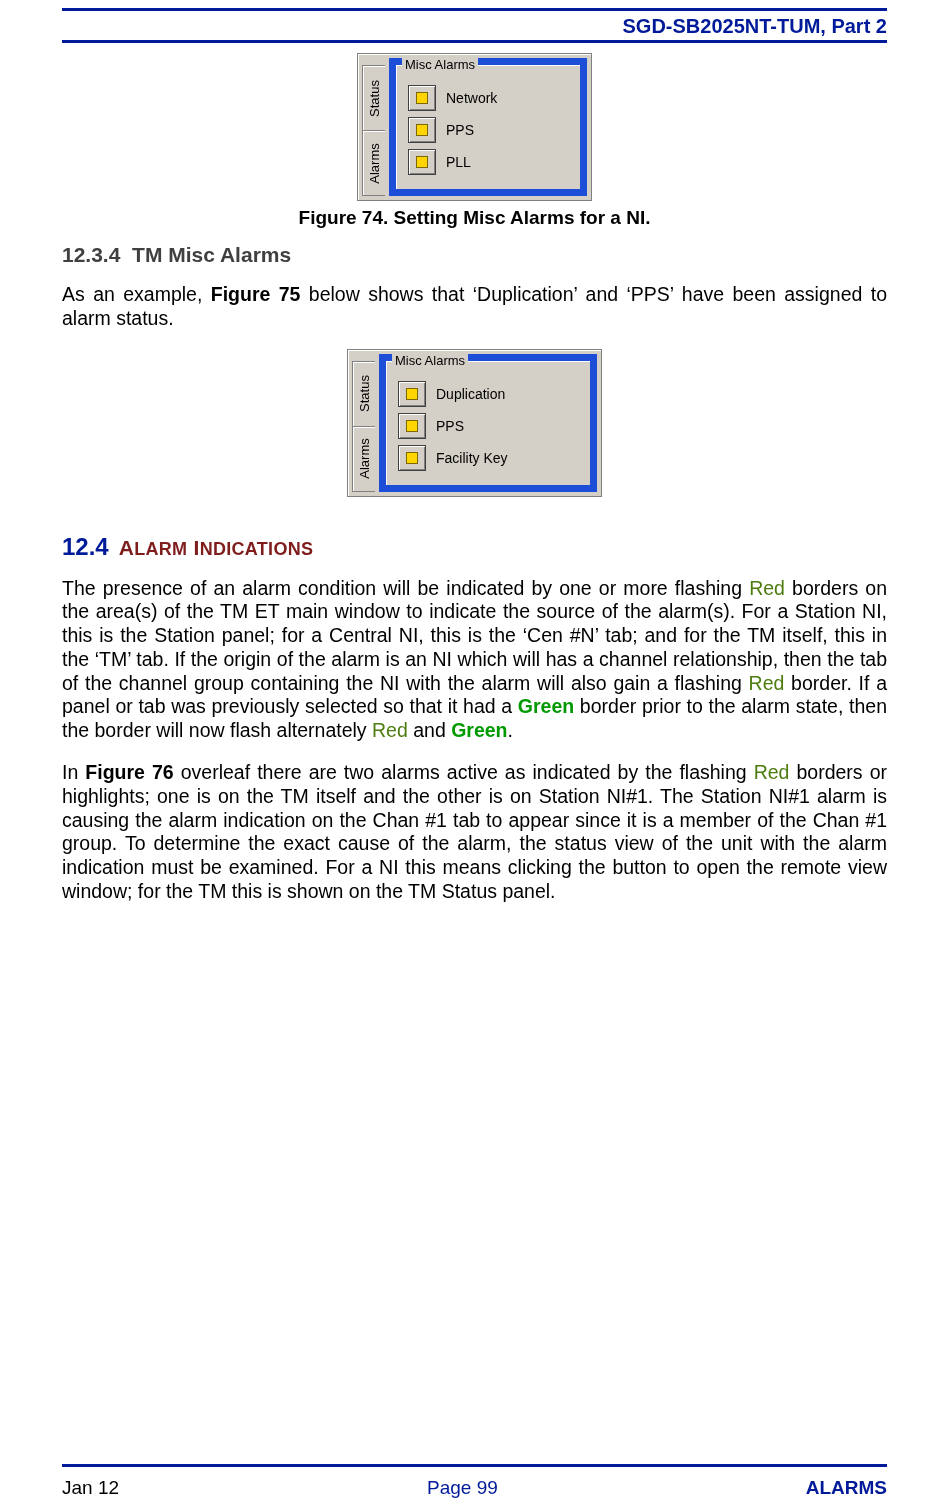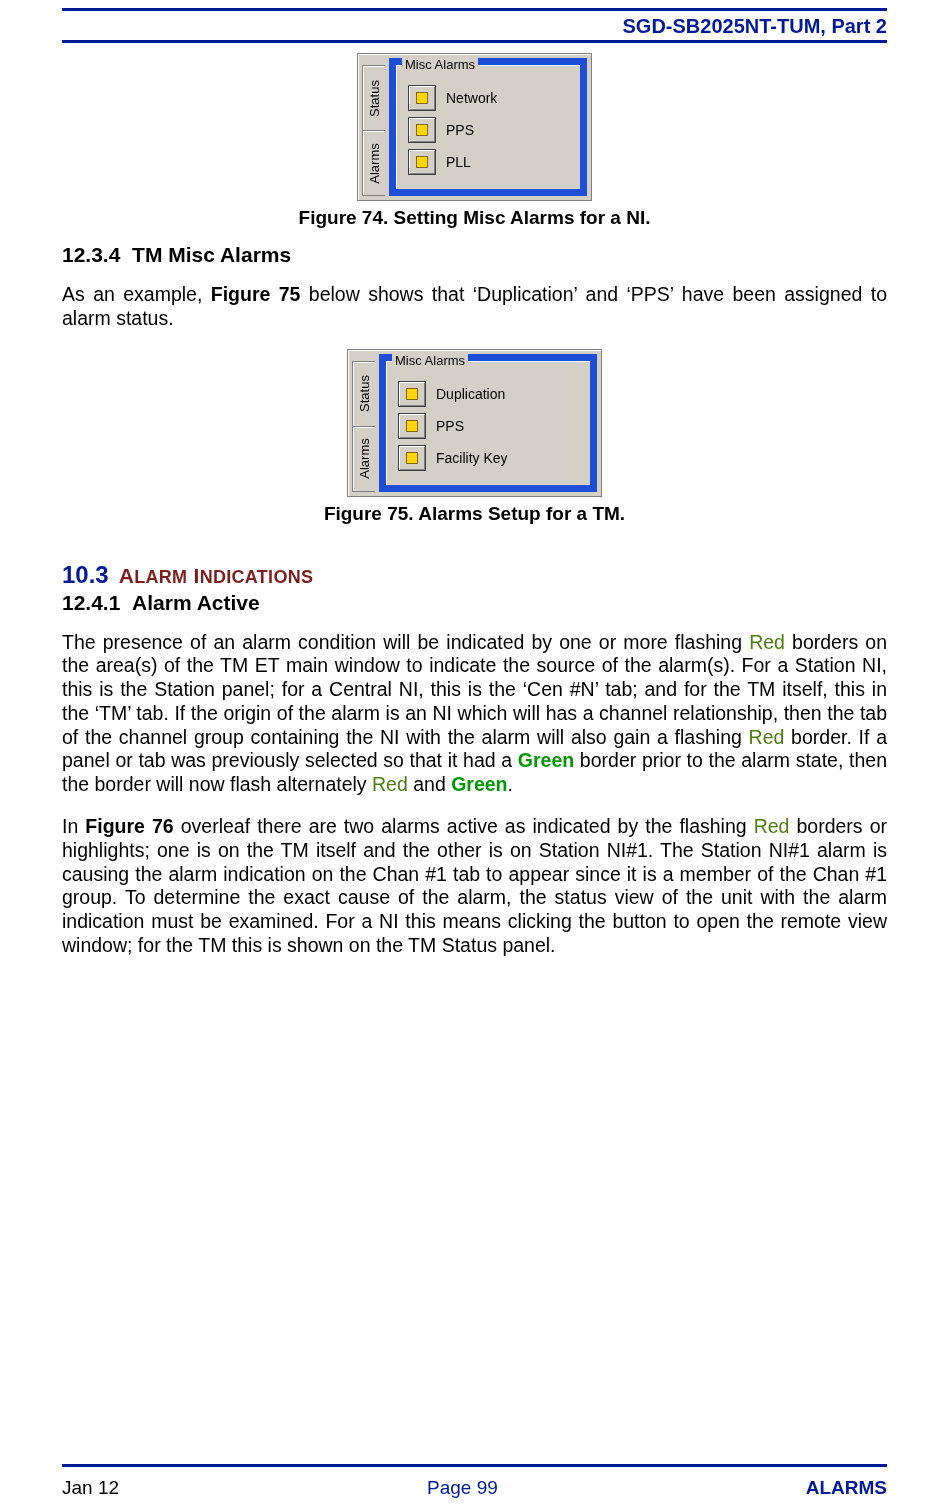--- a/index.html
+++ b/index.html
@@ -104,21 +104,21 @@
     font-size:14px;
     color:#000;
   }
   .fig-caption {
     text-align:center;
     font-weight:bold;
     font-size:19px;
     margin: 6px 0 14px 0;
   }
   .heading-blue {
-    color:#000000;
+    color:#404040;
     font-weight:bold;
   }
   .h-sub {
     font-size:21px;
     margin: 4px 0 6px 0;
   }
   .h-sec-row {
     display:flex;
     align-items:baseline;
     margin: 36px 0 2px 0;
@@ -242,30 +242,26 @@
           <div class="alarm-item">
             <div class="led-btn">
                 <div class="led"></div>
               </div>
             <div class="alarm-label">Facility Key</div>
           </div>
         </div>
       </div>
     </div>
   </div>
-  <div class="fig-caption">Figure 75.  Alarms Setup for a TM.</div>
 
   <div class="h-sec-row">
-    <span class="h-sec-num">10.3</span>
+    <span class="h-sec-num">12.4</span>
     <span class="h-sec-txt">A<span style="font-size:18px">LARM</span> I<span style="font-size:18px">NDICATIONS</span></span>
   </div>
 
-  <div class="heading-blue h-sub" style="margin-top:2px">
-    <span>12.4.1</span>&nbsp;&nbsp;<span>Alarm Active</span>
-  </div>
 
   <p class="body-text">
     <span>The presence of an alarm condition will be indicated by one or more flashing </span><span class="red-bold">Red</span><span> borders on the area(s) of the TM ET main window to indicate the source of the alarm(s).  For a Station NI, this is the Station panel; for a Central NI, this is the ‘Cen #N’ tab; and for the TM itself, this in the ‘TM’ tab.  If the origin of the alarm is an NI which will has a channel relationship, then the tab of the channel group containing the NI with the alarm will also gain a flashing </span><span class="red-bold">Red</span><span> border.  If a panel or tab was previously selected so that it had a </span><span class="green-bold">Green</span><span> border prior to the alarm state, then the border will now flash alternately </span><span class="red-bold">Red</span><span> and </span><span class="green-bold">Green</span><span>.</span>
   </p>
 
   <p class="body-text">
     <span>In </span><b>Figure 76</b><span> overleaf there are two alarms active as indicated by the flashing </span><span class="red-bold">Red</span><span> borders or highlights; one is on the TM itself and the other is on Station NI#1.   The Station NI#1 alarm is causing the alarm indication on the Chan #1 tab to appear since it is a member of the Chan #1 group.   To determine the exact cause of the alarm, the status view of the unit with the alarm indication must be examined.   For a NI this means clicking the button to open the remote view window; for the TM this is shown on the TM Status panel.</span>
   </p>
 
   <div class="footer-line"></div>

